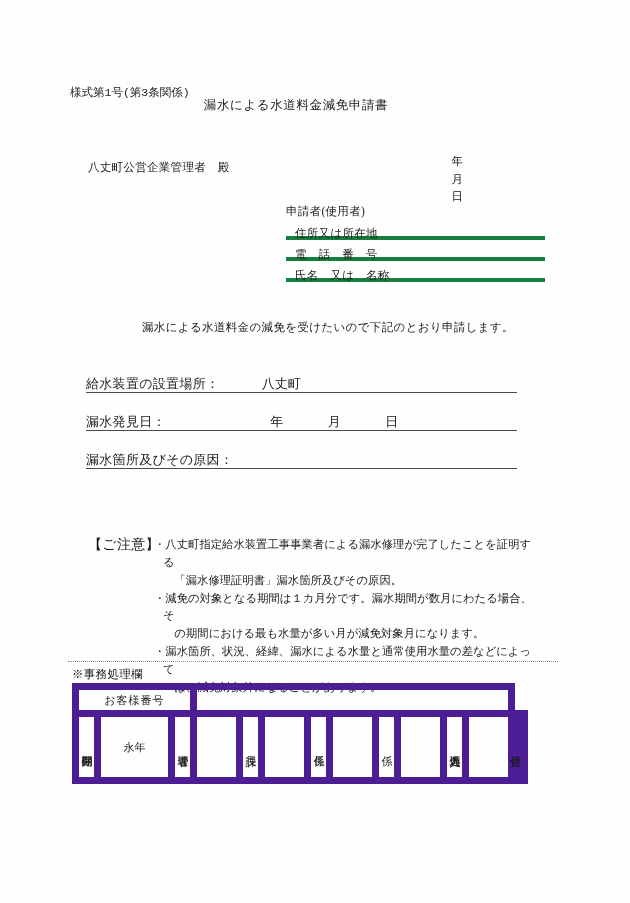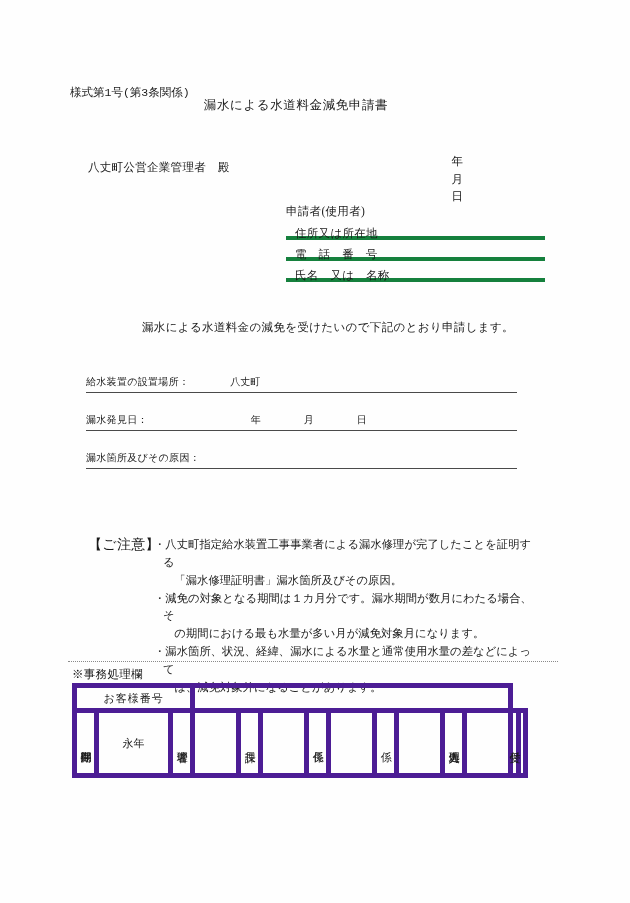--- a/index.html
+++ b/index.html
@@ -53,21 +53,21 @@
   #statement { left: 106px; top: 319px; font-size: 11.5px; letter-spacing: 0.35px; margin-left: 36px; }
 
   
   .field {
     position: absolute;
     left: 86px;
     width: 431px;
     border-bottom: 1px solid #4a4a4a;
     height: 18px;
     box-sizing: border-box;
-    font-size: 10px;
+    font-size: 13px;
   }
   .field .fl { letter-spacing: 0.3px; }
   .field .fv { }
   #field-location { top: 375px; }
   #field-found    { top: 413px; }
   #field-cause    { top: 451px; }
   #field-target   { top: 489px; }
   .gap-md { display: inline-block; width: 38px; }
   .gap-loc { display: inline-block; width: 36px; }
   .gap-found { display: inline-block; width: 98px; }
@@ -98,21 +98,21 @@
 
   table.office {
     position: absolute;
     left: 72px;
     top: 683px;
     width: 456px;
     border-collapse: collapse;
     table-layout: fixed;
   }
   table.office td {
-    border: 5px solid #4c1d95;
+    border: 7px solid #4c1d95;
     font-size: 11px;
     padding: 0;
     text-align: center;
     vertical-align: middle;
     height: 20px;
   }
   td.lbl-cell { letter-spacing: 1px; }
   td.vert {
     writing-mode: vertical-rl;
     text-orientation: upright;

